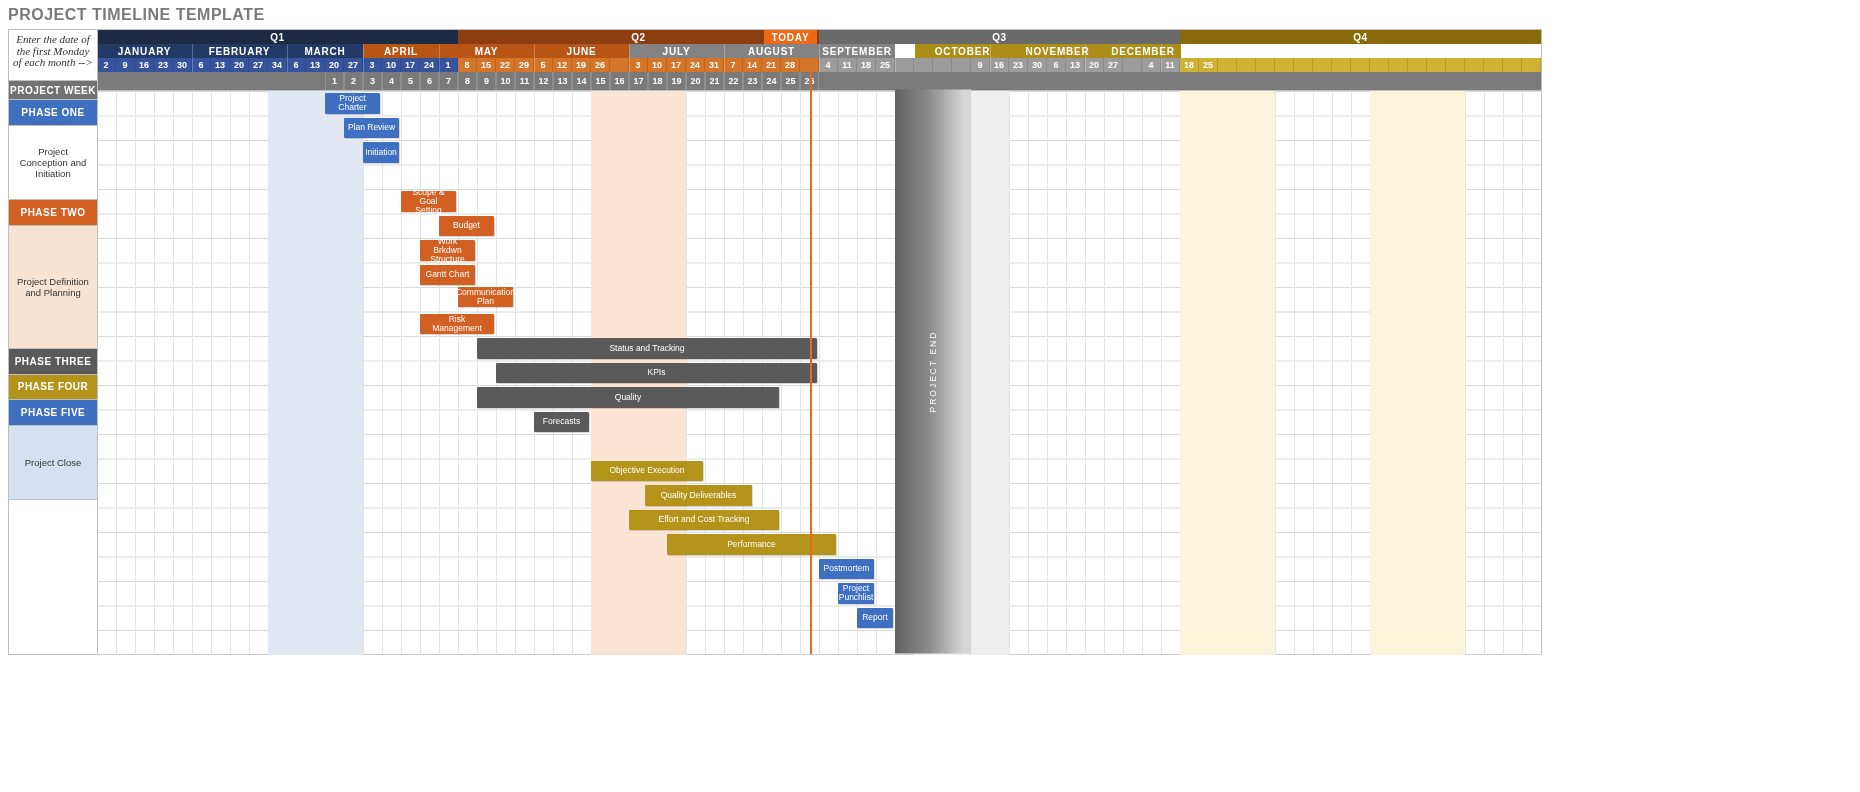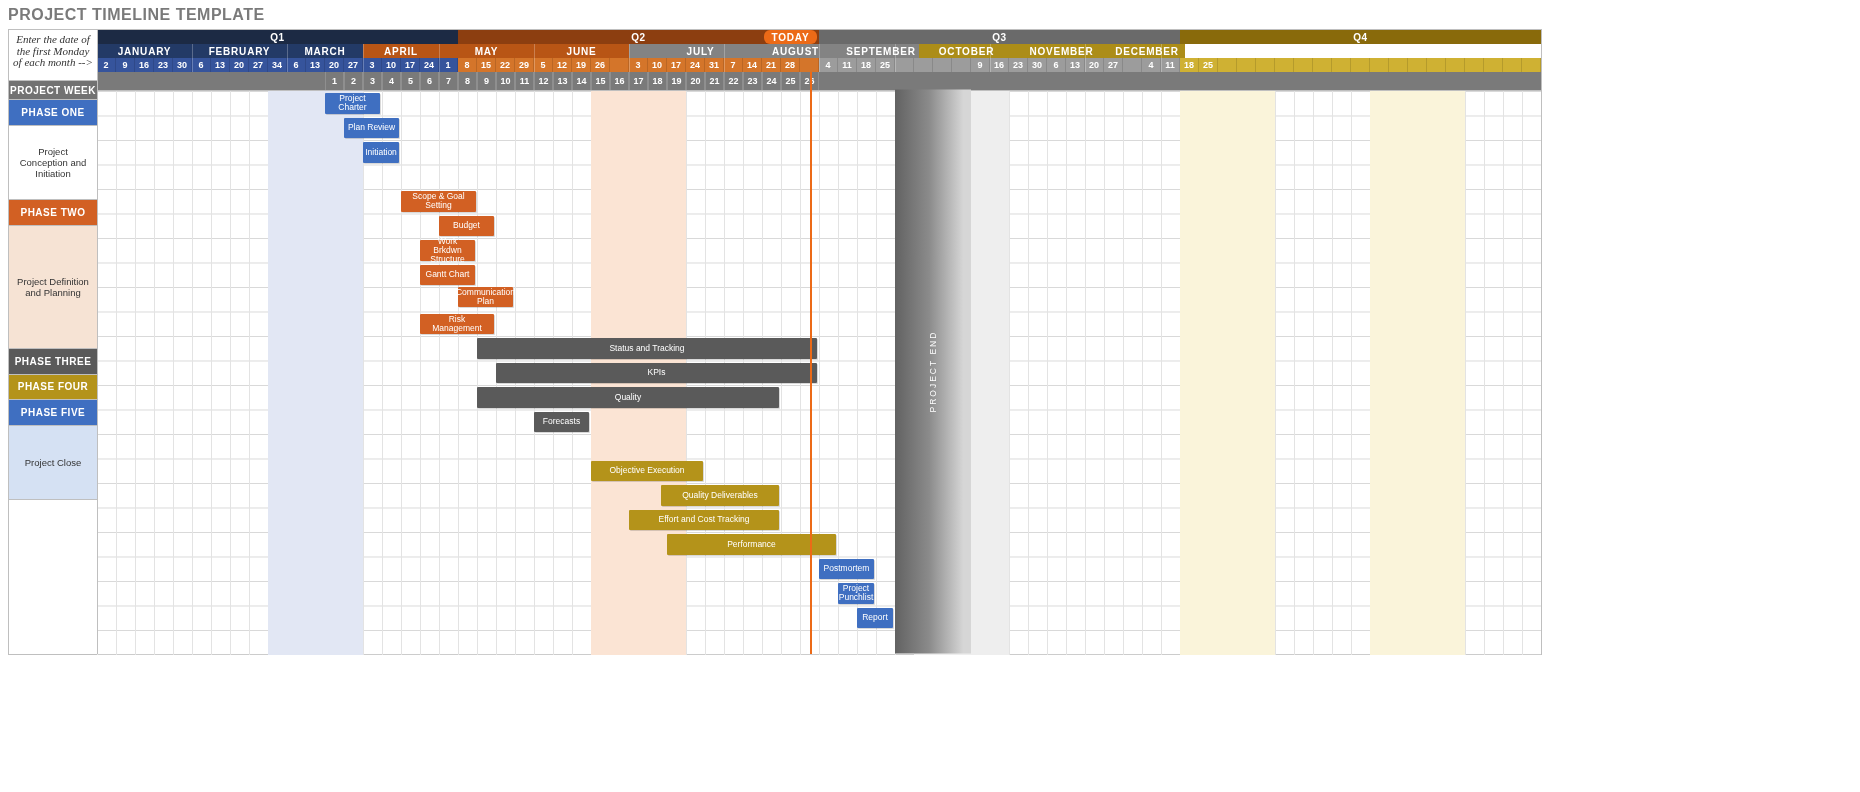--- a/index.html
+++ b/index.html
@@ -34,21 +34,21 @@
   .phase-body{height:calc(var(--cell-h)*var(--rows));display:flex;align-items:center;justify-content:center;text-align:center;font-size:9.5px;padding:0 4px;border-bottom:1px solid var(--grid-line)}
   
   .grid{position:absolute;left:88px;right:0;top:0;bottom:0;}
   .hdr{position:relative;height:42px}
   .qrow{position:absolute;left:0;right:0;height:14px;top:0;display:flex}
   .qcell{display:flex;align-items:center;justify-content:center;font-family:"Arial Narrow",Arial;font-weight:700;font-size:10px;color:#fff;letter-spacing:0.5px}
   .mrow{position:absolute;left:0;right:0;height:14px;top:14px;display:flex}
   .mcell{display:flex;align-items:center;justify-content:center;font-family:"Arial Narrow",Arial;font-weight:700;font-size:10px;color:#fff;letter-spacing:0.8px}
   .drow{position:absolute;left:0;right:0;height:14px;top:28px;display:flex}
   .dcell{width:var(--cell-w);display:flex;align-items:center;justify-content:center;font-family:"Arial Narrow",Arial;font-weight:700;font-size:9px;color:#fff;border-right:1px solid rgba(0,0,0,0.12);box-sizing:border-box}
-  .today-chip{position:absolute;top:0px;height:14px;background:var(--today);color:#fff;font-family:"Arial Narrow",Arial;font-weight:700;font-size:10px;letter-spacing:0.8px;display:flex;align-items:center;justify-content:center;border-radius:6px}
+  .today-chip{position:absolute;top:0px;height:14px;background:var(--today);color:#fff;font-family:"Arial Narrow",Arial;font-weight:700;font-size:10px;letter-spacing:0.8px;display:flex;align-items:center;justify-content:center;border-radius:0}
   .today-line{position:absolute;top:42px;bottom:0;width:2px;background:var(--today);z-index:5}
   .projend{position:absolute;background:linear-gradient(90deg,#d6d6d6 10%,#8b8b8b 55%,#626262 100%);color:#fff;font-size:8.5px;letter-spacing:2px;display:flex;align-items:center;justify-content:center;writing-mode:vertical-rl;transform:rotate(180deg);z-index:1}
   
   .wk{position:relative;height:18px;border-bottom:1px solid var(--grid-line);background:#7a7a7a}
   .wkcell{position:absolute;top:0;height:18px;width:var(--cell-w);color:#fff;font-family:"Arial Narrow",Arial;font-weight:700;font-size:9px;display:flex;align-items:center;justify-content:center;border-right:1px solid #8f8f8f;border-left:1px solid #8f8f8f;box-sizing:border-box}
   
   .body{position:relative}
   .body-grid{position:absolute;inset:0;
     background-image:
       linear-gradient(to right,#e3e3e3 1px,transparent 1px),
@@ -86,24 +86,24 @@
             <div class="qcell" style="width: 361px; background: var(--q3);">Q3</div>
             <div class="qcell" style="width: 361px; background: var(--q4);">Q4</div>
           </div>
         <div class="mrow" id="mrow">
             <div class="mcell" style="width: 95px; background: var(--q1-month);">JANUARY</div>
             <div class="mcell" style="width: 95px; background: var(--q1-month);">FEBRUARY</div>
             <div class="mcell" style="width: 76px; background: var(--q1-month);">MARCH</div>
             <div class="mcell" style="width: 76px; background: var(--q2-month);">APRIL</div>
             <div class="mcell" style="width: 95px; background: var(--q2-month);">MAY</div>
             <div class="mcell" style="width: 95px; background: var(--q2-month);">JUNE</div>
-            <div class="mcell" style="width: 95px; background: var(--q3-month); padding-left: 24px;">JULY</div>
+            <div class="mcell" style="width: 95px; background: var(--q3-month);">JULY</div>
             <div class="mcell" style="width: 95px; background: var(--q3-month);">AUGUST</div>
             <div class="mcell" style="width: 76px; background: var(--q3-month);">SEPTEMBER</div>
-            <div class="mcell" style="width: 95px; background: var(--q4-month);">OCTOBER</div>
+            <div class="mcell" style="width: 95px; background: var(--q4-month); margin-left: 20px;">OCTOBER</div>
             <div class="mcell" style="width: 95px; background: var(--q4-month);">NOVEMBER</div>
             <div class="mcell" style="width: 76px; background: var(--q4-month);">DECEMBER</div>
           </div>
         <div class="drow" id="drow">
             <div class="dcell" style="background: var(--q1-day);">2</div>
             <div class="dcell" style="background: var(--q1-day);">9</div>
             <div class="dcell" style="background: var(--q1-day);">16</div>
             <div class="dcell" style="background: var(--q1-day);">23</div>
             <div class="dcell" style="background: var(--q1-day);">30</div>
             <div class="dcell" style="background: var(--q1-day);">6</div>
@@ -223,35 +223,35 @@
       <div class="body" id="body" style="height: 563.5px; width: 1444px;">
         <div class="body-grid"></div>
       <div class="shade" style="left: 171px; width: 95px; background: rgb(226, 231, 244);"></div>
           <div class="shade" style="left: 494px; width: 95px; background: rgb(251, 228, 212);"></div>
           <div class="shade" style="left: 817px; width: 95px; background: rgb(238, 238, 238);"></div>
           <div class="shade" style="left: 1083px; width: 95px; background: rgb(250, 244, 218);"></div>
           <div class="shade" style="left: 1273px; width: 95px; background: rgb(250, 244, 218);"></div>
           <div class="bar" style="top: 0px; left: 228px; width: 55px; background: var(--phase1);">Project Charter</div>
           <div class="bar" style="top: 24.5px; left: 247px; width: 55px; background: var(--phase1);">Plan Review</div>
           <div class="bar" style="top: 49px; left: 266px; width: 36px; background: var(--phase1);">Initiation</div>
-          <div class="bar" style="top: 98px; left: 304px; width: 75px; background: var(--phase2);">Scope &amp; Goal
+          <div class="bar" style="top: 98px; left: 304px; width: 55px; background: var(--phase2);">Scope &amp; Goal
 Setting</div>
           <div class="bar" style="top: 122.5px; left: 342px; width: 55px; background: var(--phase2);">Budget</div>
           <div class="bar" style="top: 147px; left: 323px; width: 55px; background: var(--phase2);">Work Brkdwn
 Structure</div>
           <div class="bar" style="top: 171.5px; left: 323px; width: 55px; background: var(--phase2);">Gantt Chart</div>
           <div class="bar" style="top: 193.55px; left: 361px; width: 55px; background: var(--phase2);">Communication
 Plan</div>
           <div class="bar" style="top: 220.5px; left: 323px; width: 74px; background: var(--phase2);">Risk Management</div>
           <div class="bar" style="top: 269.5px; left: 399px; width: 321px; background: var(--phase3);">KPIs</div>
           <div class="bar" style="top: 245px; left: 380px; width: 340px; background: var(--phase3);">Status  and Tracking</div>
           <div class="bar" style="top: 294px; left: 380px; width: 302px; background: var(--phase3);">Quality</div>
           <div class="bar" style="top: 318.5px; left: 437px; width: 55px; background: var(--phase3);">Forecasts</div>
           <div class="bar" style="top: 367.5px; left: 494px; width: 112px; background: var(--phase4);">Objective Execution</div>
-          <div class="bar" style="top: 392px; left: 564px; width: 118px; background: var(--phase4);">Quality Deliverables</div>
+          <div class="bar" style="top: 392px; left: 548px; width: 107px; background: var(--phase4);">Quality Deliverables</div>
           <div class="bar" style="top: 416.5px; left: 532px; width: 150px; background: var(--phase4);">Effort and Cost Tracking</div>
           <div class="bar" style="top: 441px; left: 570px; width: 169px; background: var(--phase4);">Performance</div>
           <div class="bar" style="top: 465.5px; left: 722px; width: 55px; background: var(--phase5);">Postmortem</div>
           <div class="bar" style="top: 490px; left: 741px; width: 36px; background: var(--phase5);">Project
 Punchlist</div>
           <div class="bar" style="top: 514.5px; left: 760px; width: 36px; background: var(--phase5);">Report</div>
         </div>
     <div class="today-line" style="left: 712.5px;"></div>
         <div class="projend" style="left: 798px; width: 76px; top: 60px; bottom: 0px;">PROJECT  END</div>
       </div>

